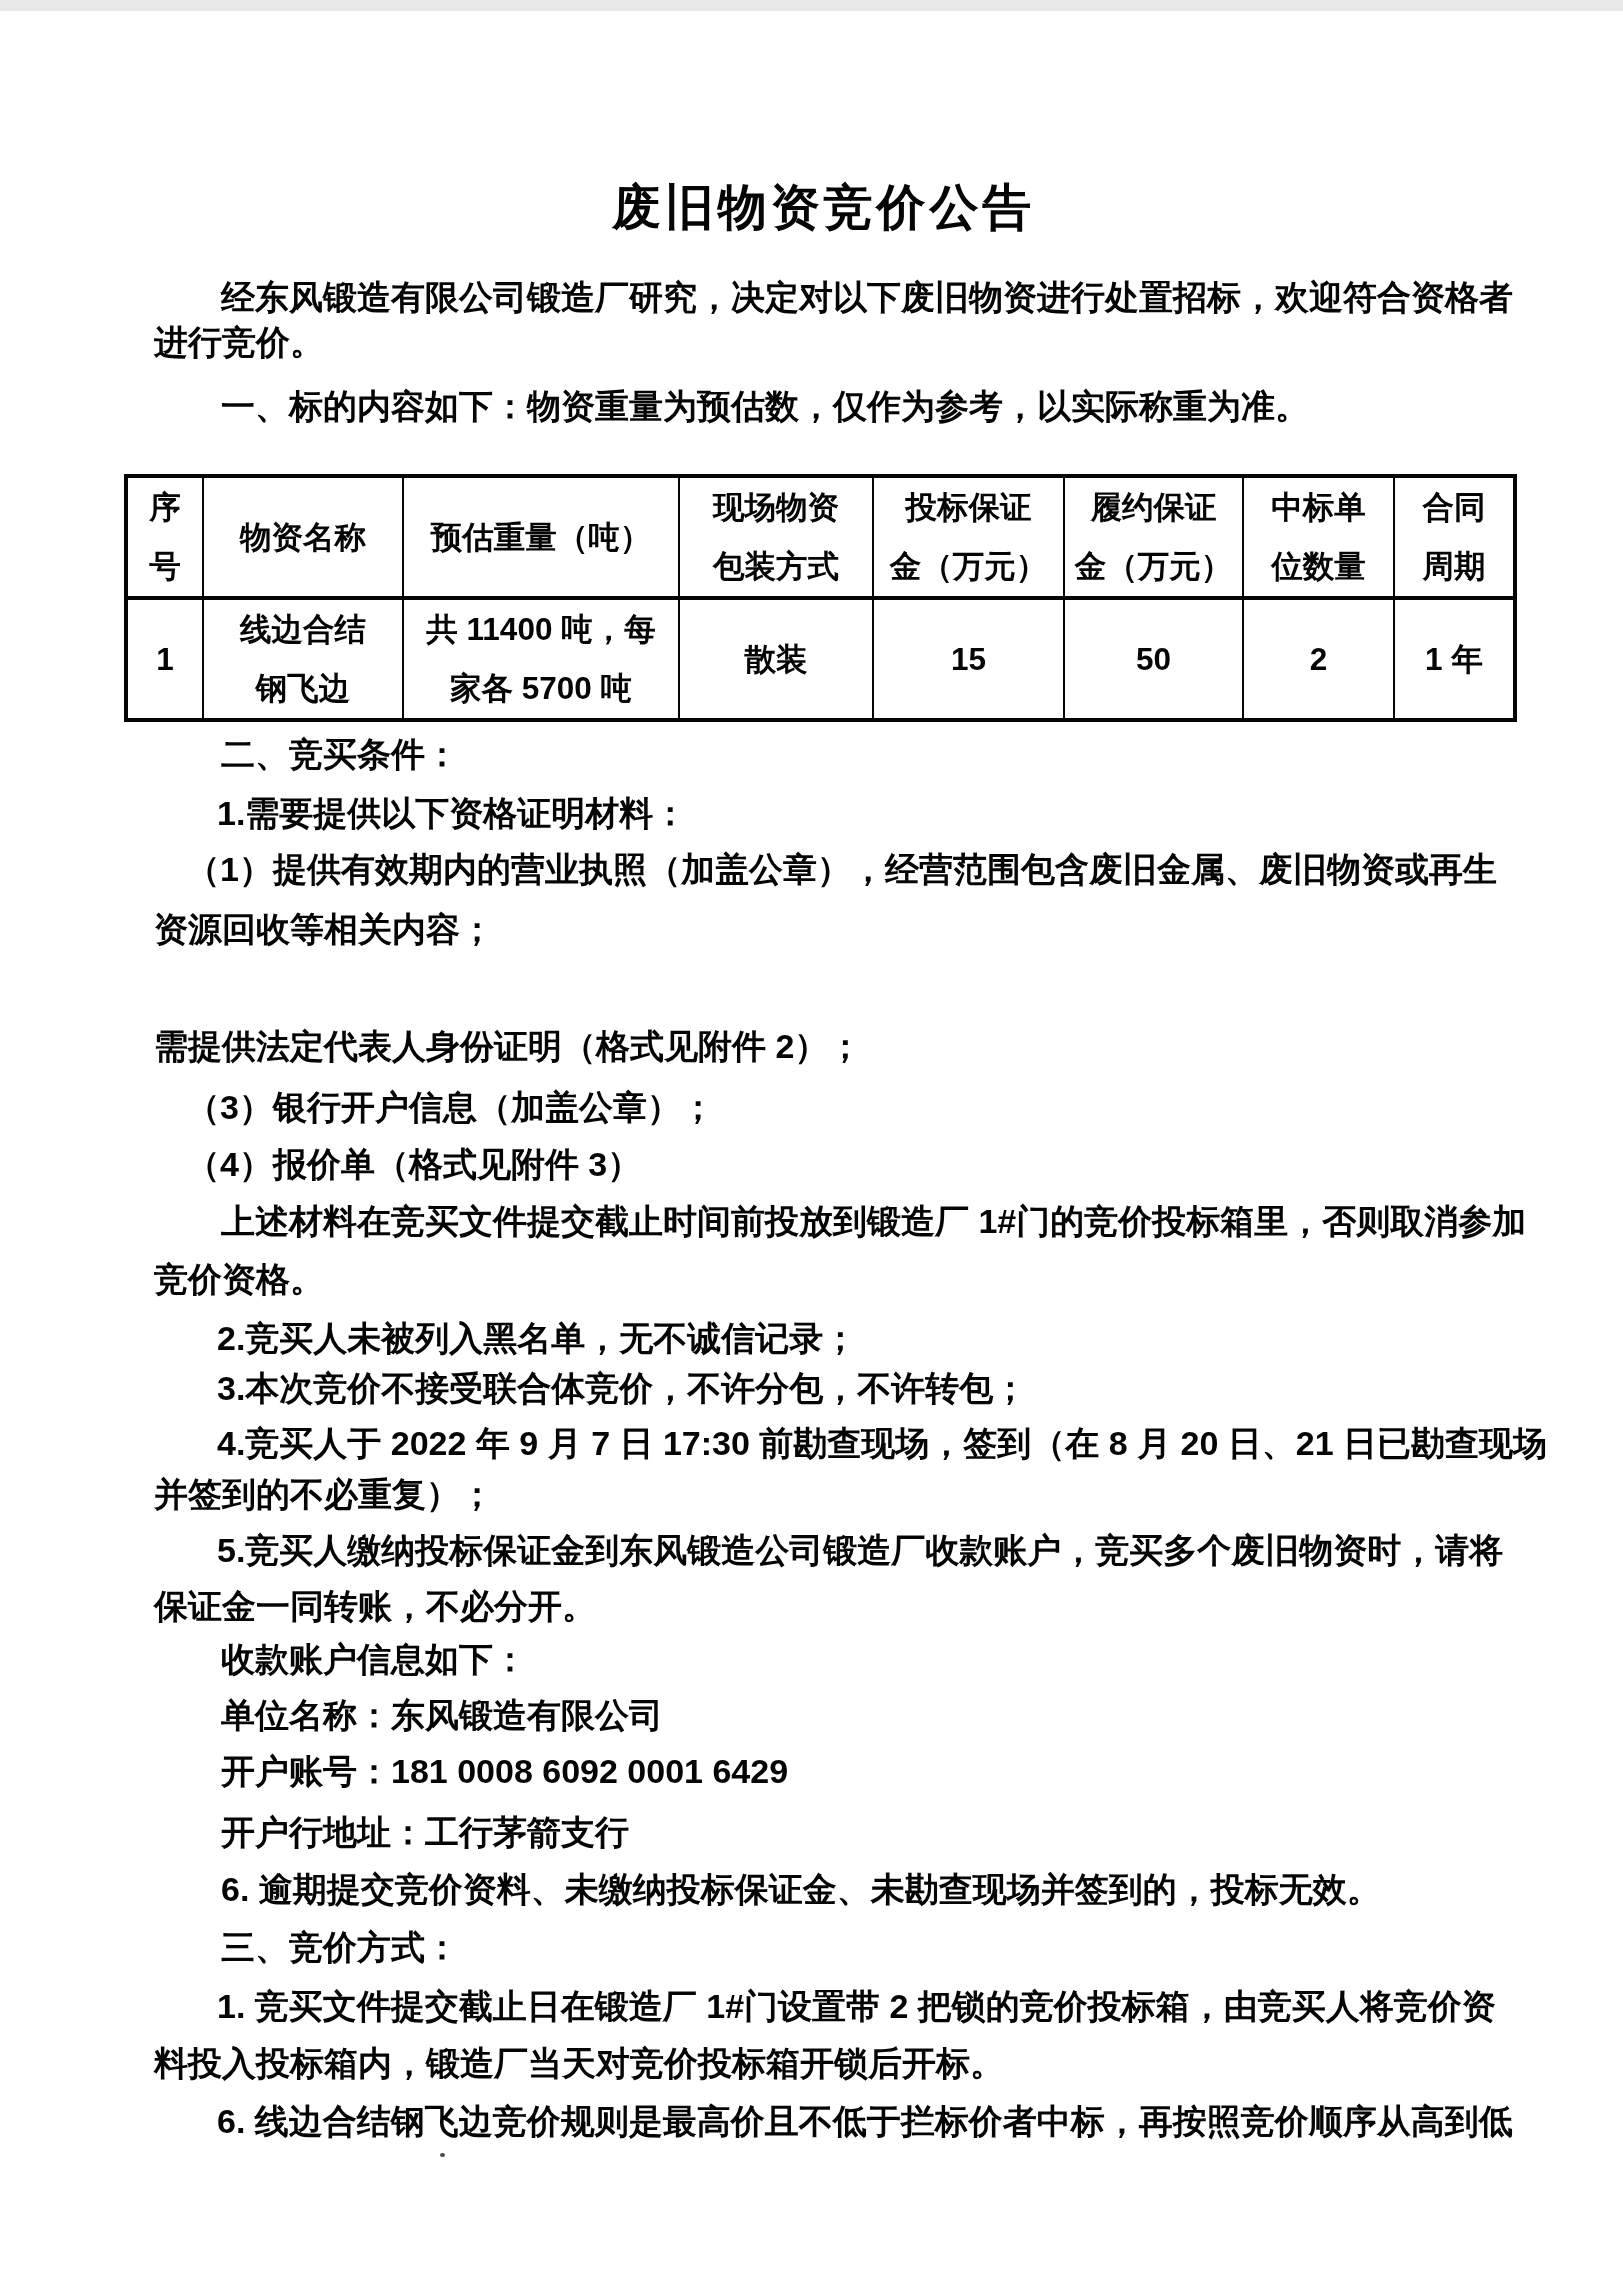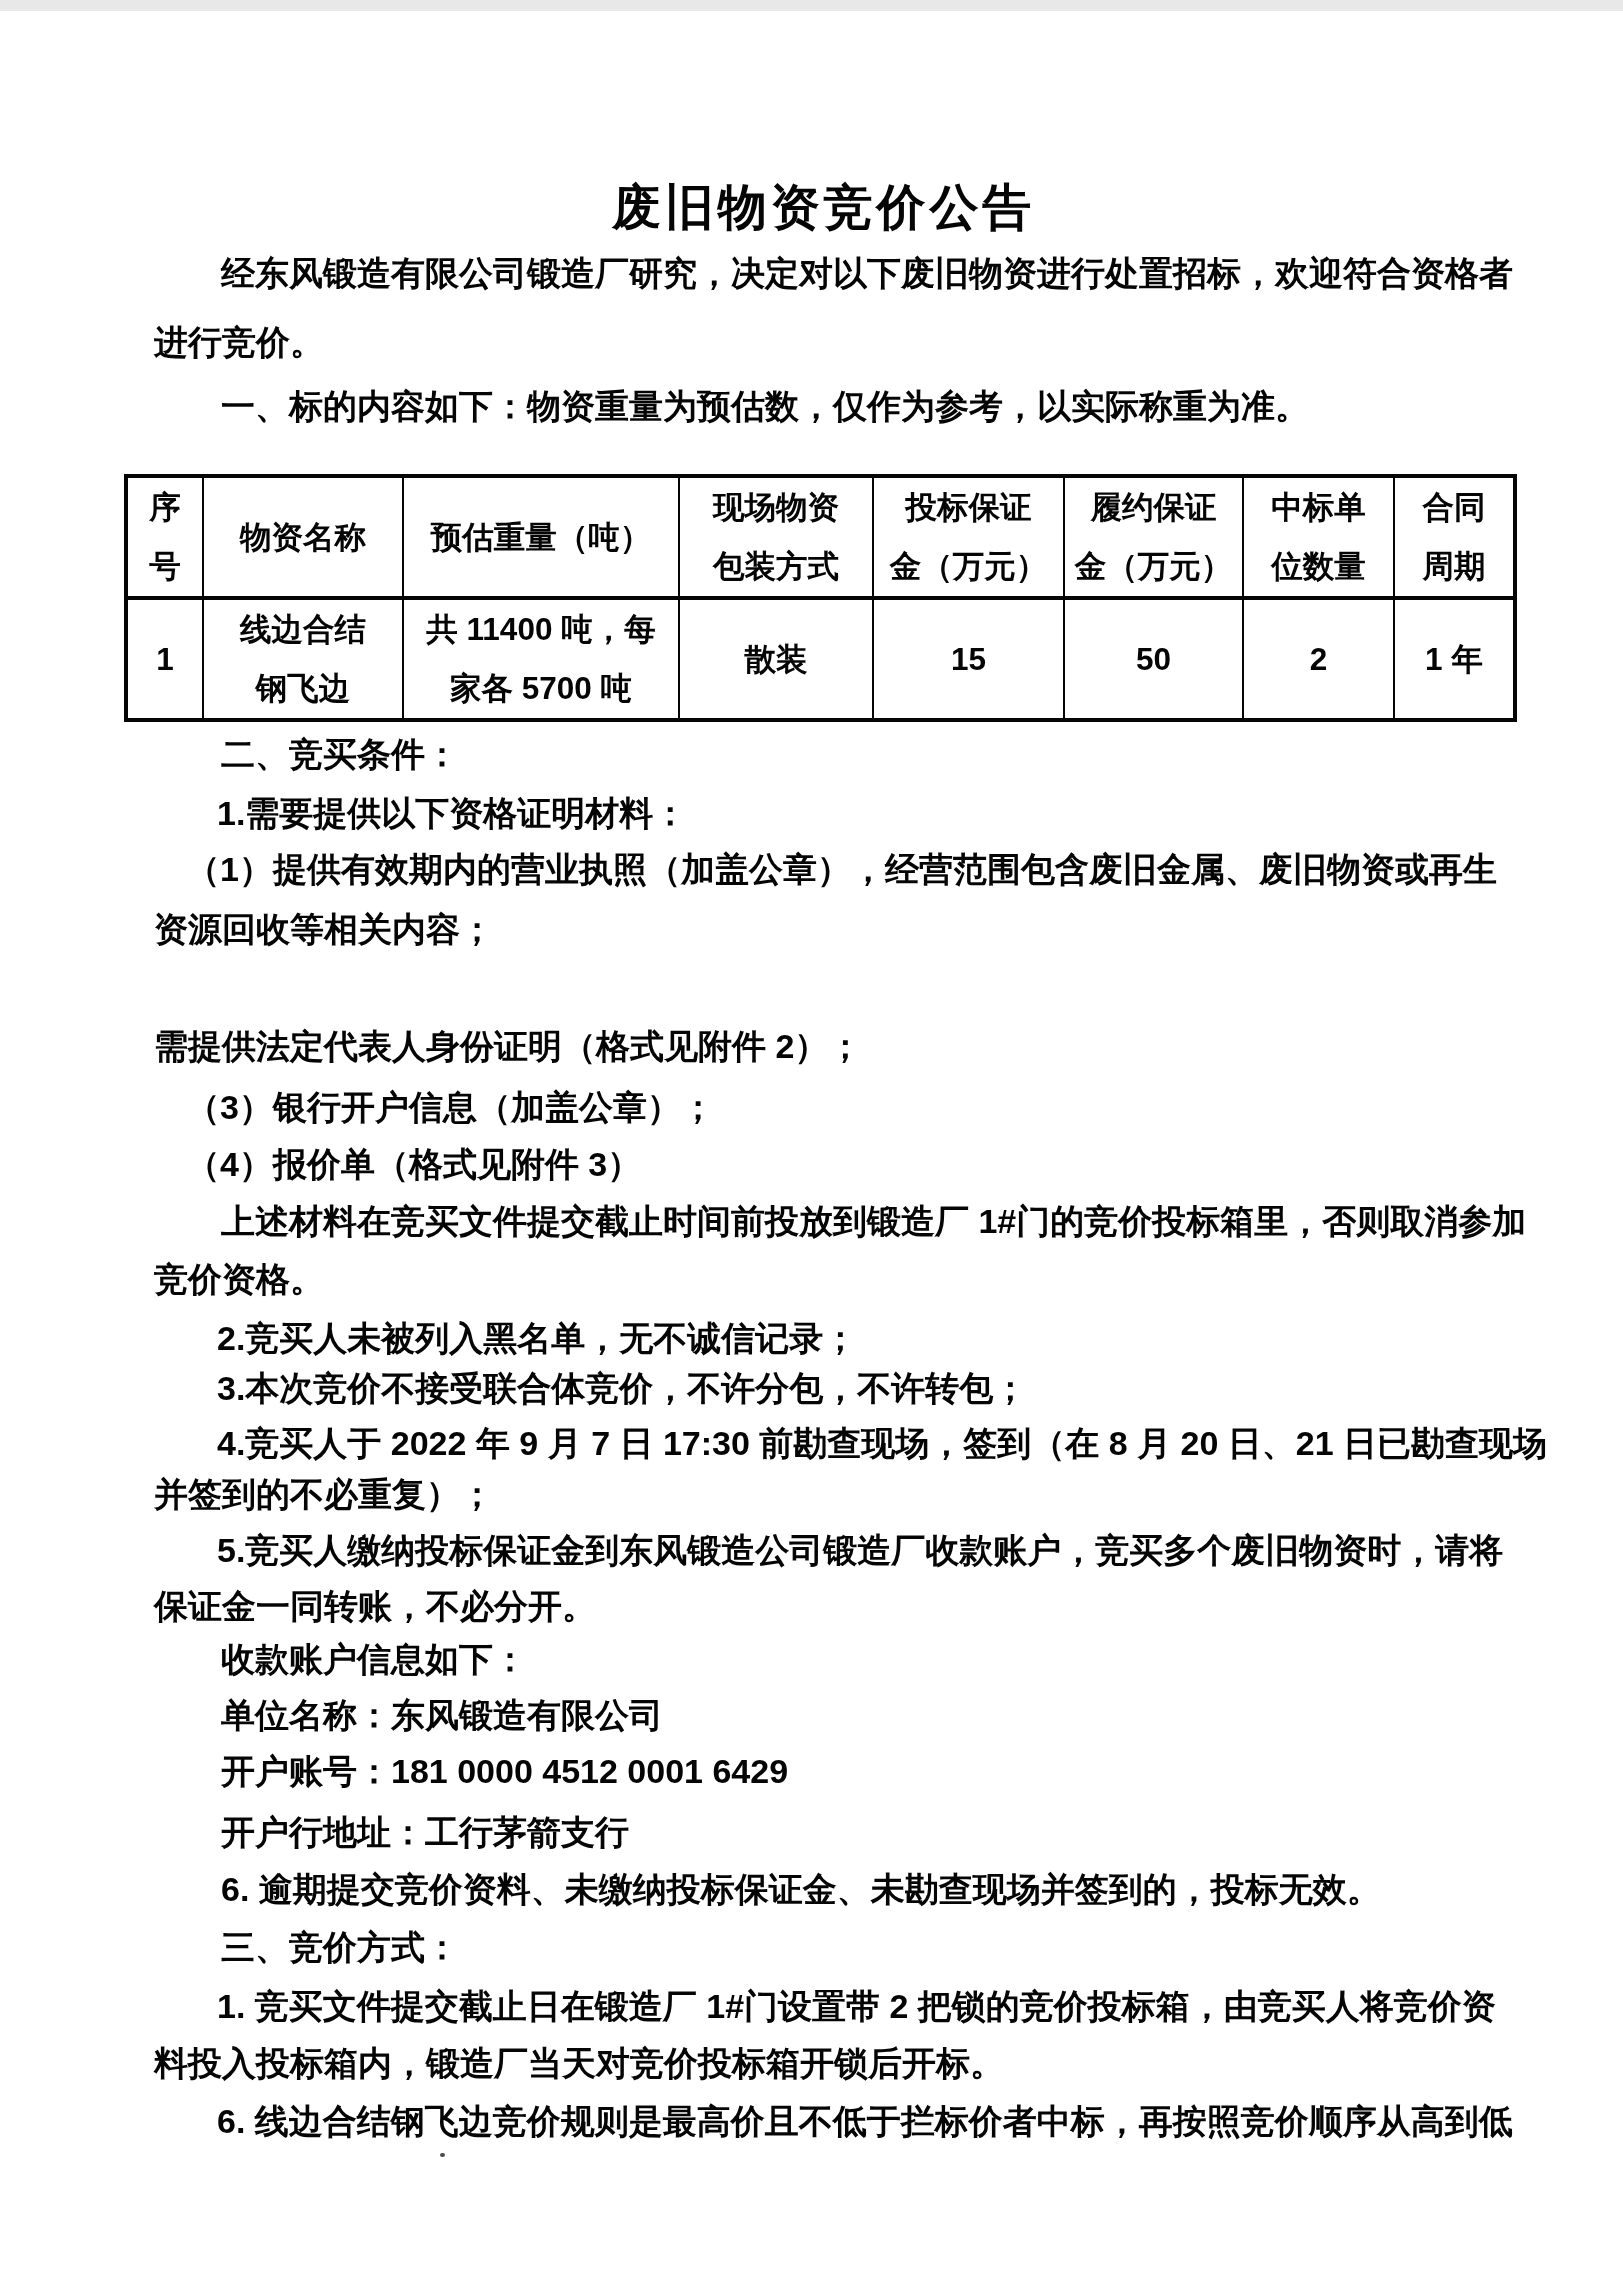--- a/index.html
+++ b/index.html
@@ -70,21 +70,21 @@
     opacity: 0.85;
   }
 </style>
 </head>
 <body>
 
 <div class="page">
 
   <div class="doc-title">废旧物资竞价公告</div>
 
-  <div class="line" style="left:221px; top:242px;">经东风锻造有限公司锻造厂研究，决定对以下废旧物资进行处置招标，欢迎符合资格者</div>
+  <div class="line" style="left:221px; top:266px;">经东风锻造有限公司锻造厂研究，决定对以下废旧物资进行处置招标，欢迎符合资格者</div>
   <div class="line" style="left:154px; top:311px;">进行竞价。</div>
   <div class="line" style="left:221px; top:375px;">一、标的内容如下：物资重量为预估数，仅作为参考，以实际称重为准。</div>
 
   <table class="bid-table">
     <colgroup>
       <col style="width:77px">
         <col style="width:200px">
         <col style="width:276px">
         <col style="width:194px">
       <col style="width:191px">
@@ -134,21 +134,21 @@
   <div class="line" style="left:221px; top:1190px;">上述材料在竞买文件提交截止时间前投放到锻造厂 1#门的竞价投标箱里，否则取消参加</div>
   <div class="line" style="left:154px; top:1248px;">竞价资格。</div>
   <div class="line" style="left:217px; top:1307px;">2.竞买人未被列入黑名单，无不诚信记录；</div>
   <div class="line" style="left:217px; top:1357px;">3.本次竞价不接受联合体竞价，不许分包，不许转包；</div>
   <div class="line" style="left:217px; top:1412px;">4.竞买人于 2022 年 9 月 7 日 17:30 前勘查现场，签到（在 8 月 20 日、21 日已勘查现场</div>
   <div class="line" style="left:154px; top:1463px;">并签到的不必重复）；</div>
   <div class="line" style="left:217px; top:1519px;text-align:center;">5.竞买人缴纳投标保证金到东风锻造公司锻造厂收款账户，竞买多个废旧物资时，请将</div>
   <div class="line" style="left:154px; top:1575px;">保证金一同转账，不必分开。</div>
   <div class="line" style="left:221px; top:1628px;">收款账户信息如下：</div>
   <div class="line" style="left:221px; top:1684px;">单位名称：东风锻造有限公司</div>
-  <div class="line" style="left:221px; top:1740px;">开户账号：181 0000 4512 0001 6429</div>
+  <div class="line" style="left:221px; top:1740px;">开户账号：181 0008 6092 0001 6429</div>
   <div class="line" style="left:221px; top:1801px;font-family:Liberation Serif, serif;">开户行地址：工行茅箭支行</div>
   <div class="line" style="left:221px; top:1858px;">6. 逾期提交竞价资料、未缴纳投标保证金、未勘查现场并签到的，投标无效。</div>
   <div class="line" style="left:221px; top:1916px;">三、竞价方式：</div>
   <div class="line" style="left:217px; top:1975px;">1. 竞买文件提交截止日在锻造厂 1#门设置带 2 把锁的竞价投标箱，由竞买人将竞价资</div>
   <div class="line" style="left:154px; top:2032px;">料投入投标箱内，锻造厂当天对竞价投标箱开锁后开标。</div>
   <div class="line" style="left:217px; top:2090px;">6. 线边合结钢飞边竞价规则是最高价且不低于拦标价者中标，再按照竞价顺序从高到低</div>
 
   <div class="artifact-dot"></div>
 
 </div>

